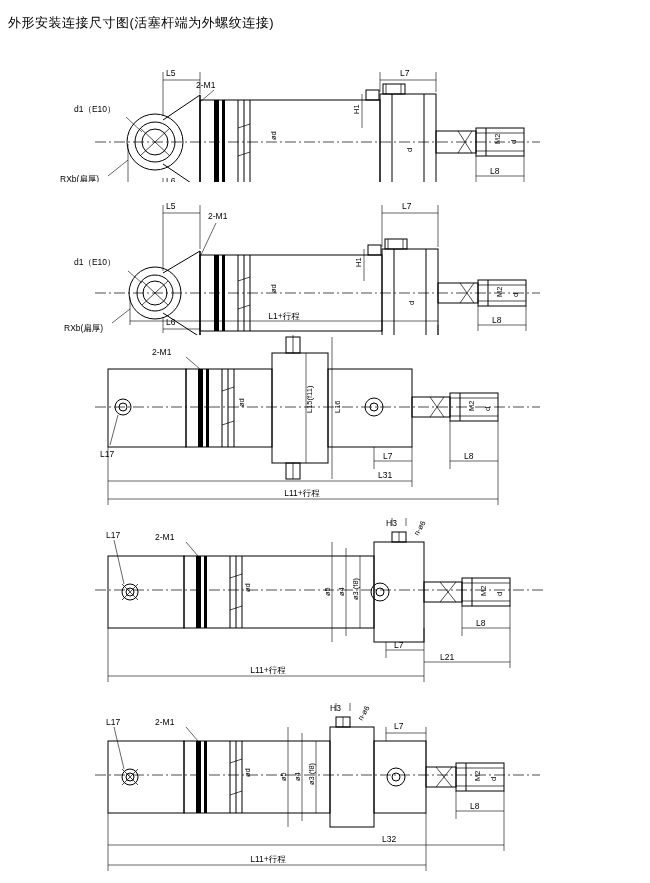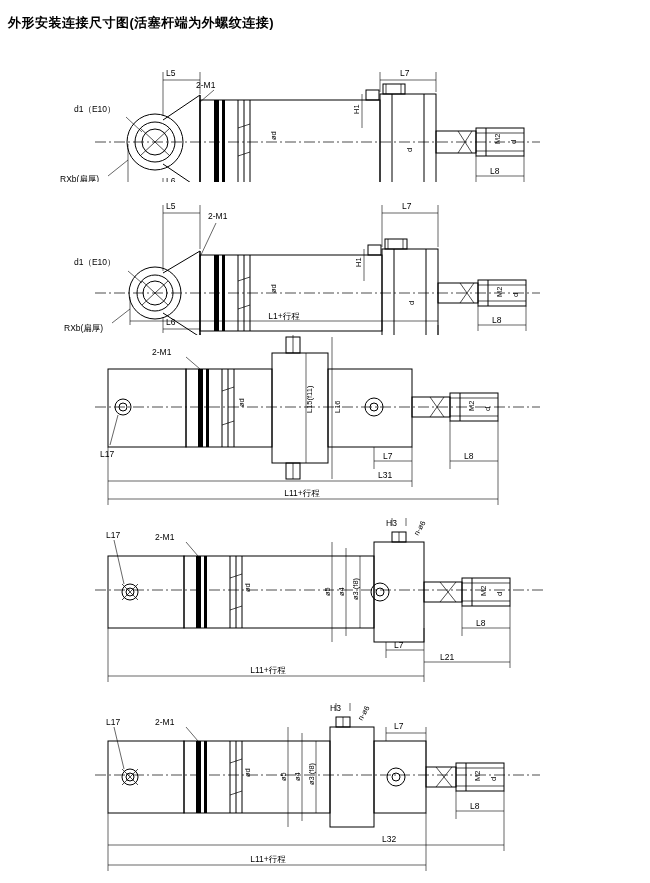--- a/index.html
+++ b/index.html
@@ -21,21 +21,20 @@
     height: 883px;
   }
   .title {
     position: absolute;
     left: 8px;
     top: 14px;
     font-size: 13px;
     font-family: "Liberation Sans", sans-serif;
     white-space: nowrap;
     letter-spacing: 0.5px;
-    font-weight: bold;
   }
   .fig {
     position: absolute;
     left: 0;
     width: 650px;
   }
   svg { display: block; }
   .ln   { stroke: #000; stroke-width: 1; fill: none; }
   .lnth { stroke: #000; stroke-width: 0.7; fill: none; }
   .ctr  { stroke: #000; stroke-width: 0.7; fill: none;

